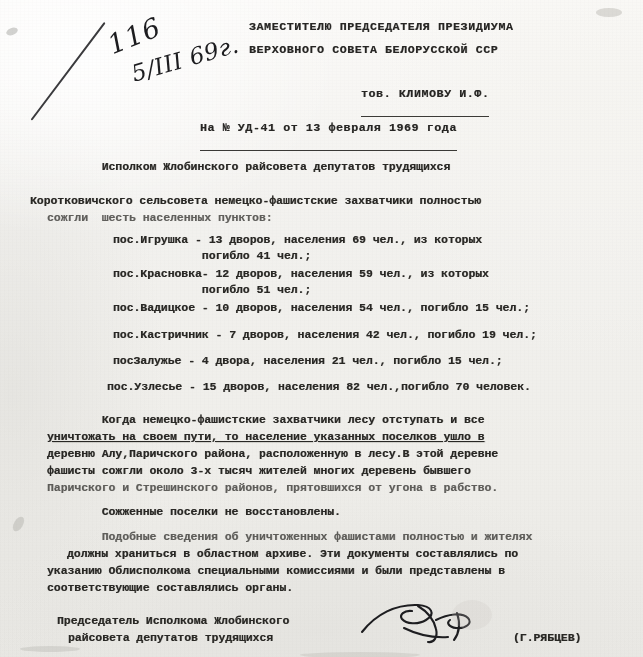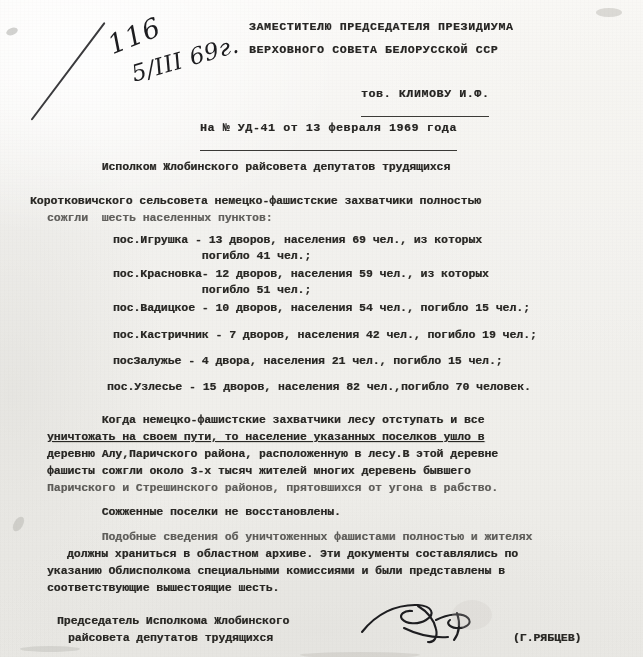--- a/index.html
+++ b/index.html
@@ -164,21 +164,21 @@
     <div class="blk" style="left:47px; top:429px;text-decoration:underline;">уничтожать на своем пути, то население указанных поселков ушло в</div>
     <div class="blk" style="left:47px; top:446px;text-align:center;">деревню Алу,Паричского района, расположенную в лесу.В этой деревне</div>
     <div class="blk" style="left:47px; top:463px;">фашисты сожгли около 3-х тысяч жителей многих деревень бывшего</div>
     <div class="blk faded" style="left:47px; top:480px;">Паричского и Стрешинского районов, прятовшихся от угона в рабство.</div>
 
     <div class="blk" style="left:47px; top:504px;">        Сожженные поселки не восстановлены.</div>
 
     <div class="blk faded" style="left:47px; top:529px;">        Подобные сведения об уничтоженных фашистами полностью и жителях</div>
     <div class="blk" style="left:47px; top:546px;margin-left:20px;">должны храниться в областном архиве. Эти документы составлялись по</div>
     <div class="blk" style="left:47px; top:563px;">указанию Облисполкома специальными комиссиями и были представлены в</div>
-    <div class="blk" style="left:47px; top:580px;">соответствующие вышестоящие шесть.</div>
+    <div class="blk" style="left:47px; top:580px;">соответствующие составлялись органы.</div>
 
     <div class="blk" style="left:57px; top:613px;">Председатель Исполкома Жлобинского</div>
     <div class="blk" style="left:68px; top:630px;">райсовета депутатов трудящихся</div>
 
     <svg id="signature" viewBox="0 0 130 50">
       <g fill="none" stroke="#1d1d20" stroke-width="2.1" stroke-linecap="round" stroke-linejoin="round">
         <path d="M6 34 C 20 16, 40 6, 62 7 C 76 8, 80 16, 70 22 C 62 27, 50 26, 46 21 C 43 17, 48 12, 56 13"></path>
         <path d="M62 8 C 72 14, 78 22, 80 31 C 82 39, 78 45, 72 44"></path>
         <path d="M80 22 C 92 16, 106 14, 112 20 C 117 25, 110 31, 100 30 C 93 29, 90 25, 94 22"></path>
         <path d="M101 15 C 104 24, 104 34, 98 42"></path>

